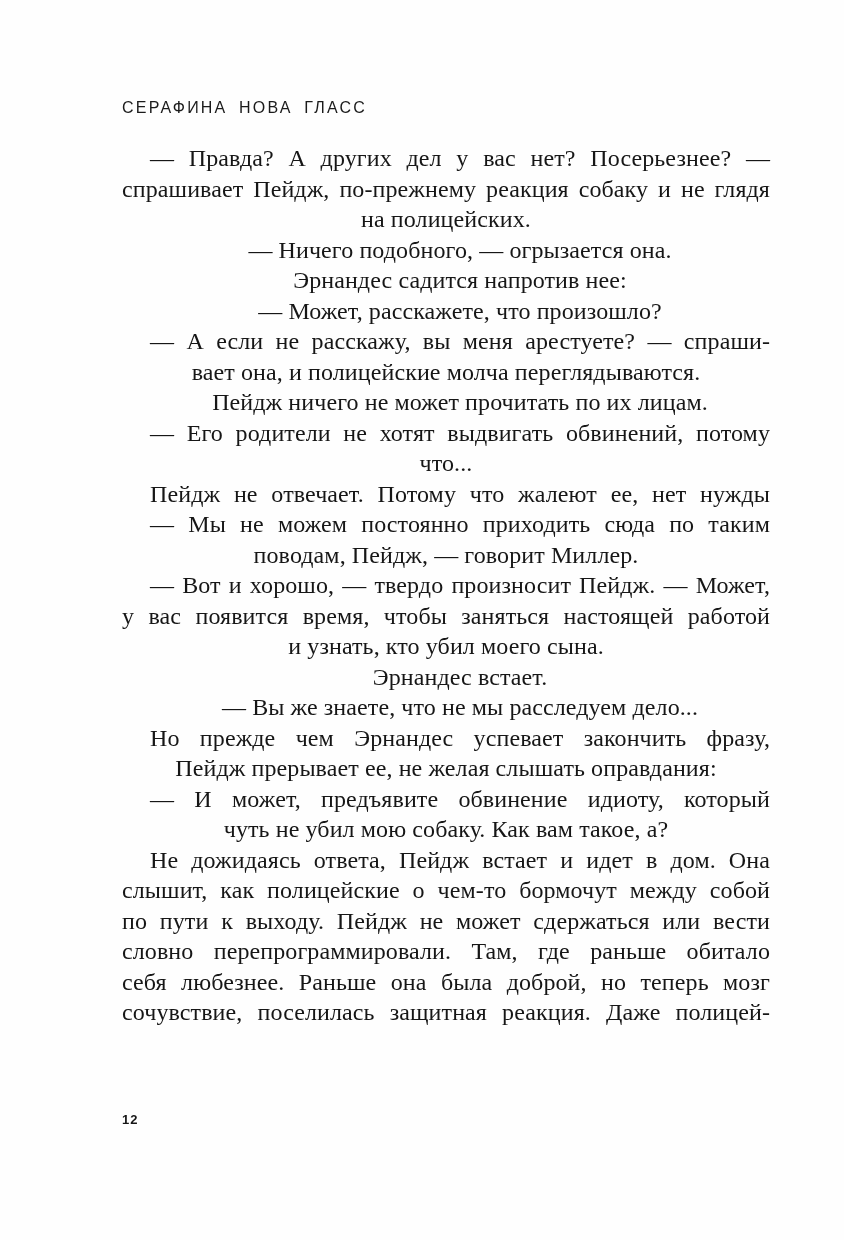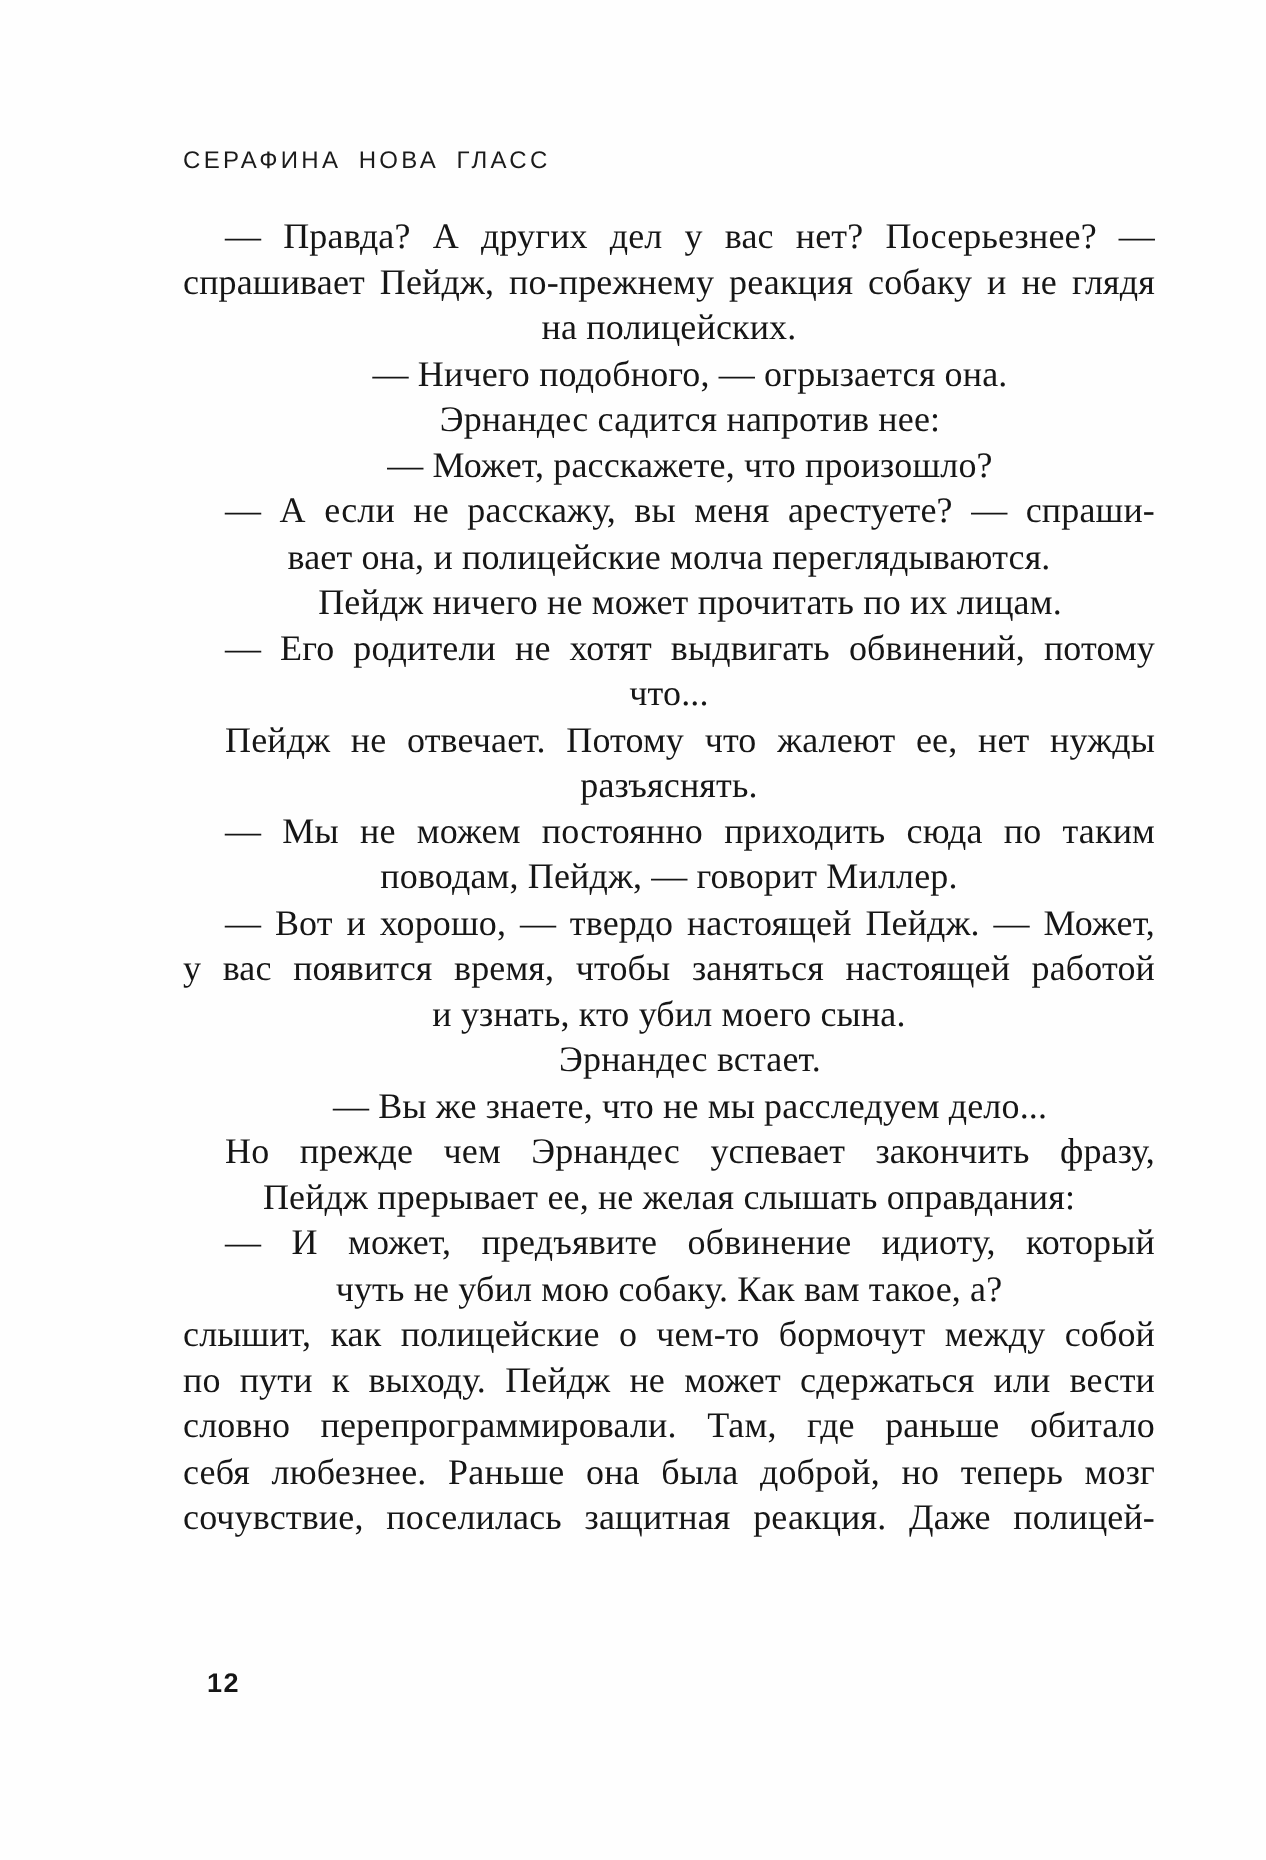--- a/index.html
+++ b/index.html
@@ -43,24 +43,24 @@
   .line.just {
     text-align: justify;
     text-align-last: justify;
     text-justify: inter-word;
   }
   .line.indent {
     text-indent: 28px;
   }
   .page-number {
     position: absolute;
-    left: 138px;
+    left: 122px;
     top: 1112px;
     font-family: "Liberation Sans", sans-serif;
-    font-size: 18px;
+    font-size: 13px;
     font-weight: 700;
     letter-spacing: 1px;
     color: #161616;
   }
 </style>
 </head>
 <body>
 
 <div class="page">
   <div class="running-header">СЕРАФИНА НОВА ГЛАСС</div>
@@ -71,32 +71,32 @@
       <div class="line">на полицейских.</div>
       <div class="line indent">— Ничего подобного, — огрызается она.</div>
       <div class="line indent">Эрнандес садится напротив нее:</div>
       <div class="line indent">— Может, расскажете, что произошло?</div>
       <div class="line indent just">— А если не расскажу, вы меня арестуете? — спраши-</div>
       <div class="line">вает она, и полицейские молча переглядываются.</div>
       <div class="line indent">Пейдж ничего не может прочитать по их лицам.</div>
       <div class="line indent just">— Его родители не хотят выдвигать обвинений, потому</div>
       <div class="line">что...</div>
       <div class="line indent just">Пейдж не отвечает. Потому что жалеют ее, нет нужды</div>
-      <div class="line">разъяснять.</div>
       <div class="line indent just">— Мы не можем постоянно приходить сюда по таким</div>
       <div class="line">поводам, Пейдж, — говорит Миллер.</div>
-      <div class="line indent just">— Вот и хорошо, — твердо настоящей Пейдж. — Может,</div>
+      <div class="line indent just">— Вот и хорошо, — твердо произносит Пейдж. — Может,</div>
       <div class="line just">у вас появится время, чтобы заняться настоящей работой</div>
       <div class="line">и узнать, кто убил моего сына.</div>
       <div class="line indent">Эрнандес встает.</div>
       <div class="line indent">— Вы же знаете, что не мы расследуем дело...</div>
       <div class="line indent just">Но прежде чем Эрнандес успевает закончить фразу,</div>
       <div class="line">Пейдж прерывает ее, не желая слышать оправдания:</div>
       <div class="line indent just">— И может, предъявите обвинение идиоту, который</div>
       <div class="line">чуть не убил мою собаку. Как вам такое, а?</div>
+      <div class="line indent just">Не дожидаясь ответа, Пейдж встает и идет в дом. Она</div>
       <div class="line just">слышит, как полицейские о чем-то бормочут между собой</div>
       <div class="line just">по пути к выходу. Пейдж не может сдержаться или вести</div>
       <div class="line just">словно перепрограммировали. Там, где раньше обитало</div>
       <div class="line just">себя любезнее. Раньше она была доброй, но теперь мозг</div>
       <div class="line just">сочувствие, поселилась защитная реакция. Даже полицей-</div>
     </div>
 
   <div class="page-number">12</div>
 </div>
 

